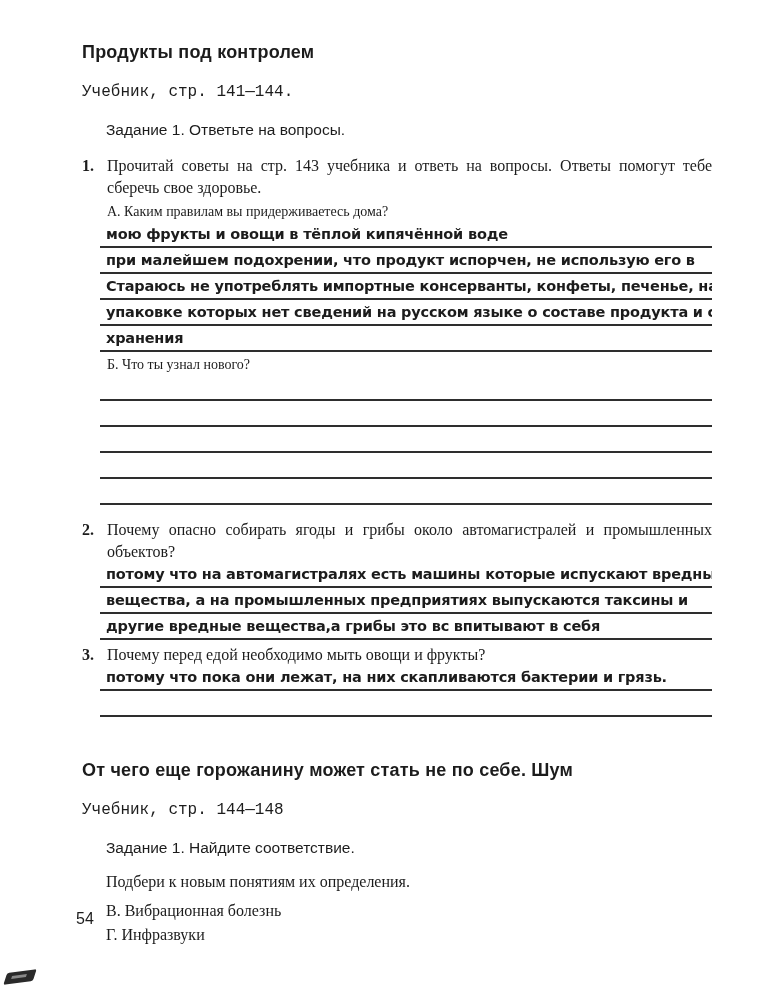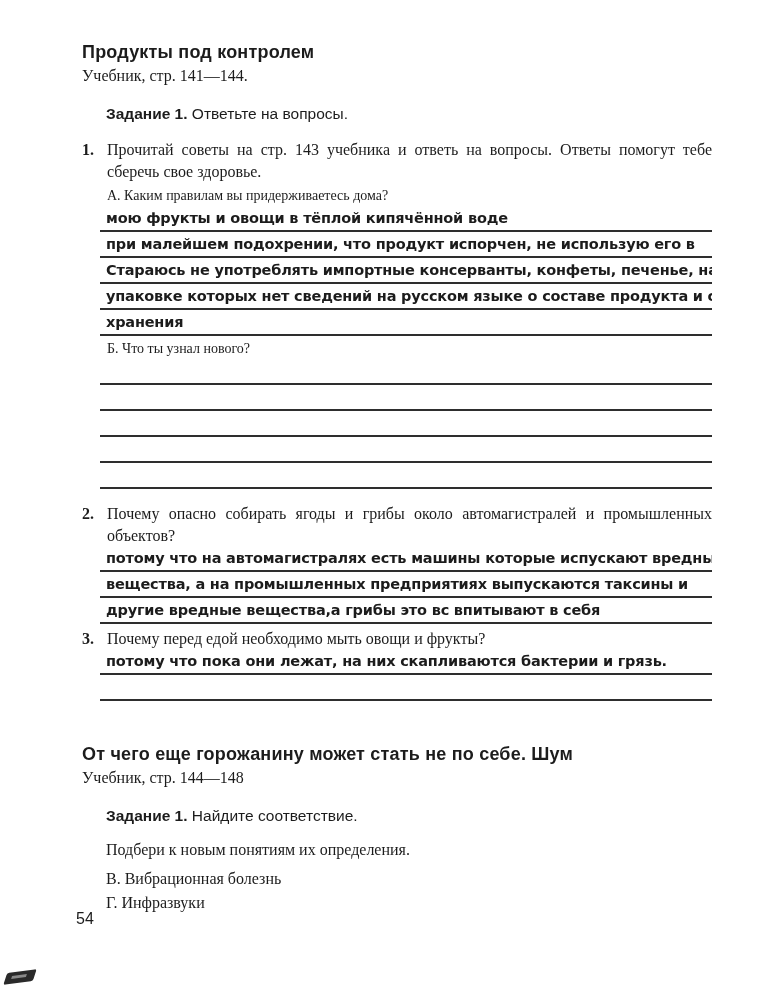--- a/index.html
+++ b/index.html
@@ -17,32 +17,32 @@
     padding: 40px 68px 0 82px;
   }
   .h-title {
     font-family: "Liberation Sans", sans-serif;
     font-weight: bold;
     font-size: 18px;
     letter-spacing: .2px;
     line-height: 24px;
   }
   .h-subtitle {
-    font-family: Liberation Serif, serif;
-    font-size: 16px;
-    line-height: 22px;
-    margin-top: 1px;
+    font-family: Liberation Mono, monospace;
+    font-size: 16px;
+    line-height: 22px;
+    margin-top: 17px;
   }
   .task-line {
     font-family: "Liberation Sans", sans-serif;
     font-size: 15.5px;
     line-height: 22px;
     margin: 16px 0 0 24px;
   }
-  .task-line .b { font-weight: bold; }
+  .task-line .b { font-weight: normal; }
   .q-row {
     display: flex;
     margin-top: 14px;
   }
   .q-num {
     width: 25px;
     flex: 0 0 25px;
     font-weight: bold;
     font-size: 16px;
     line-height: 22px;

